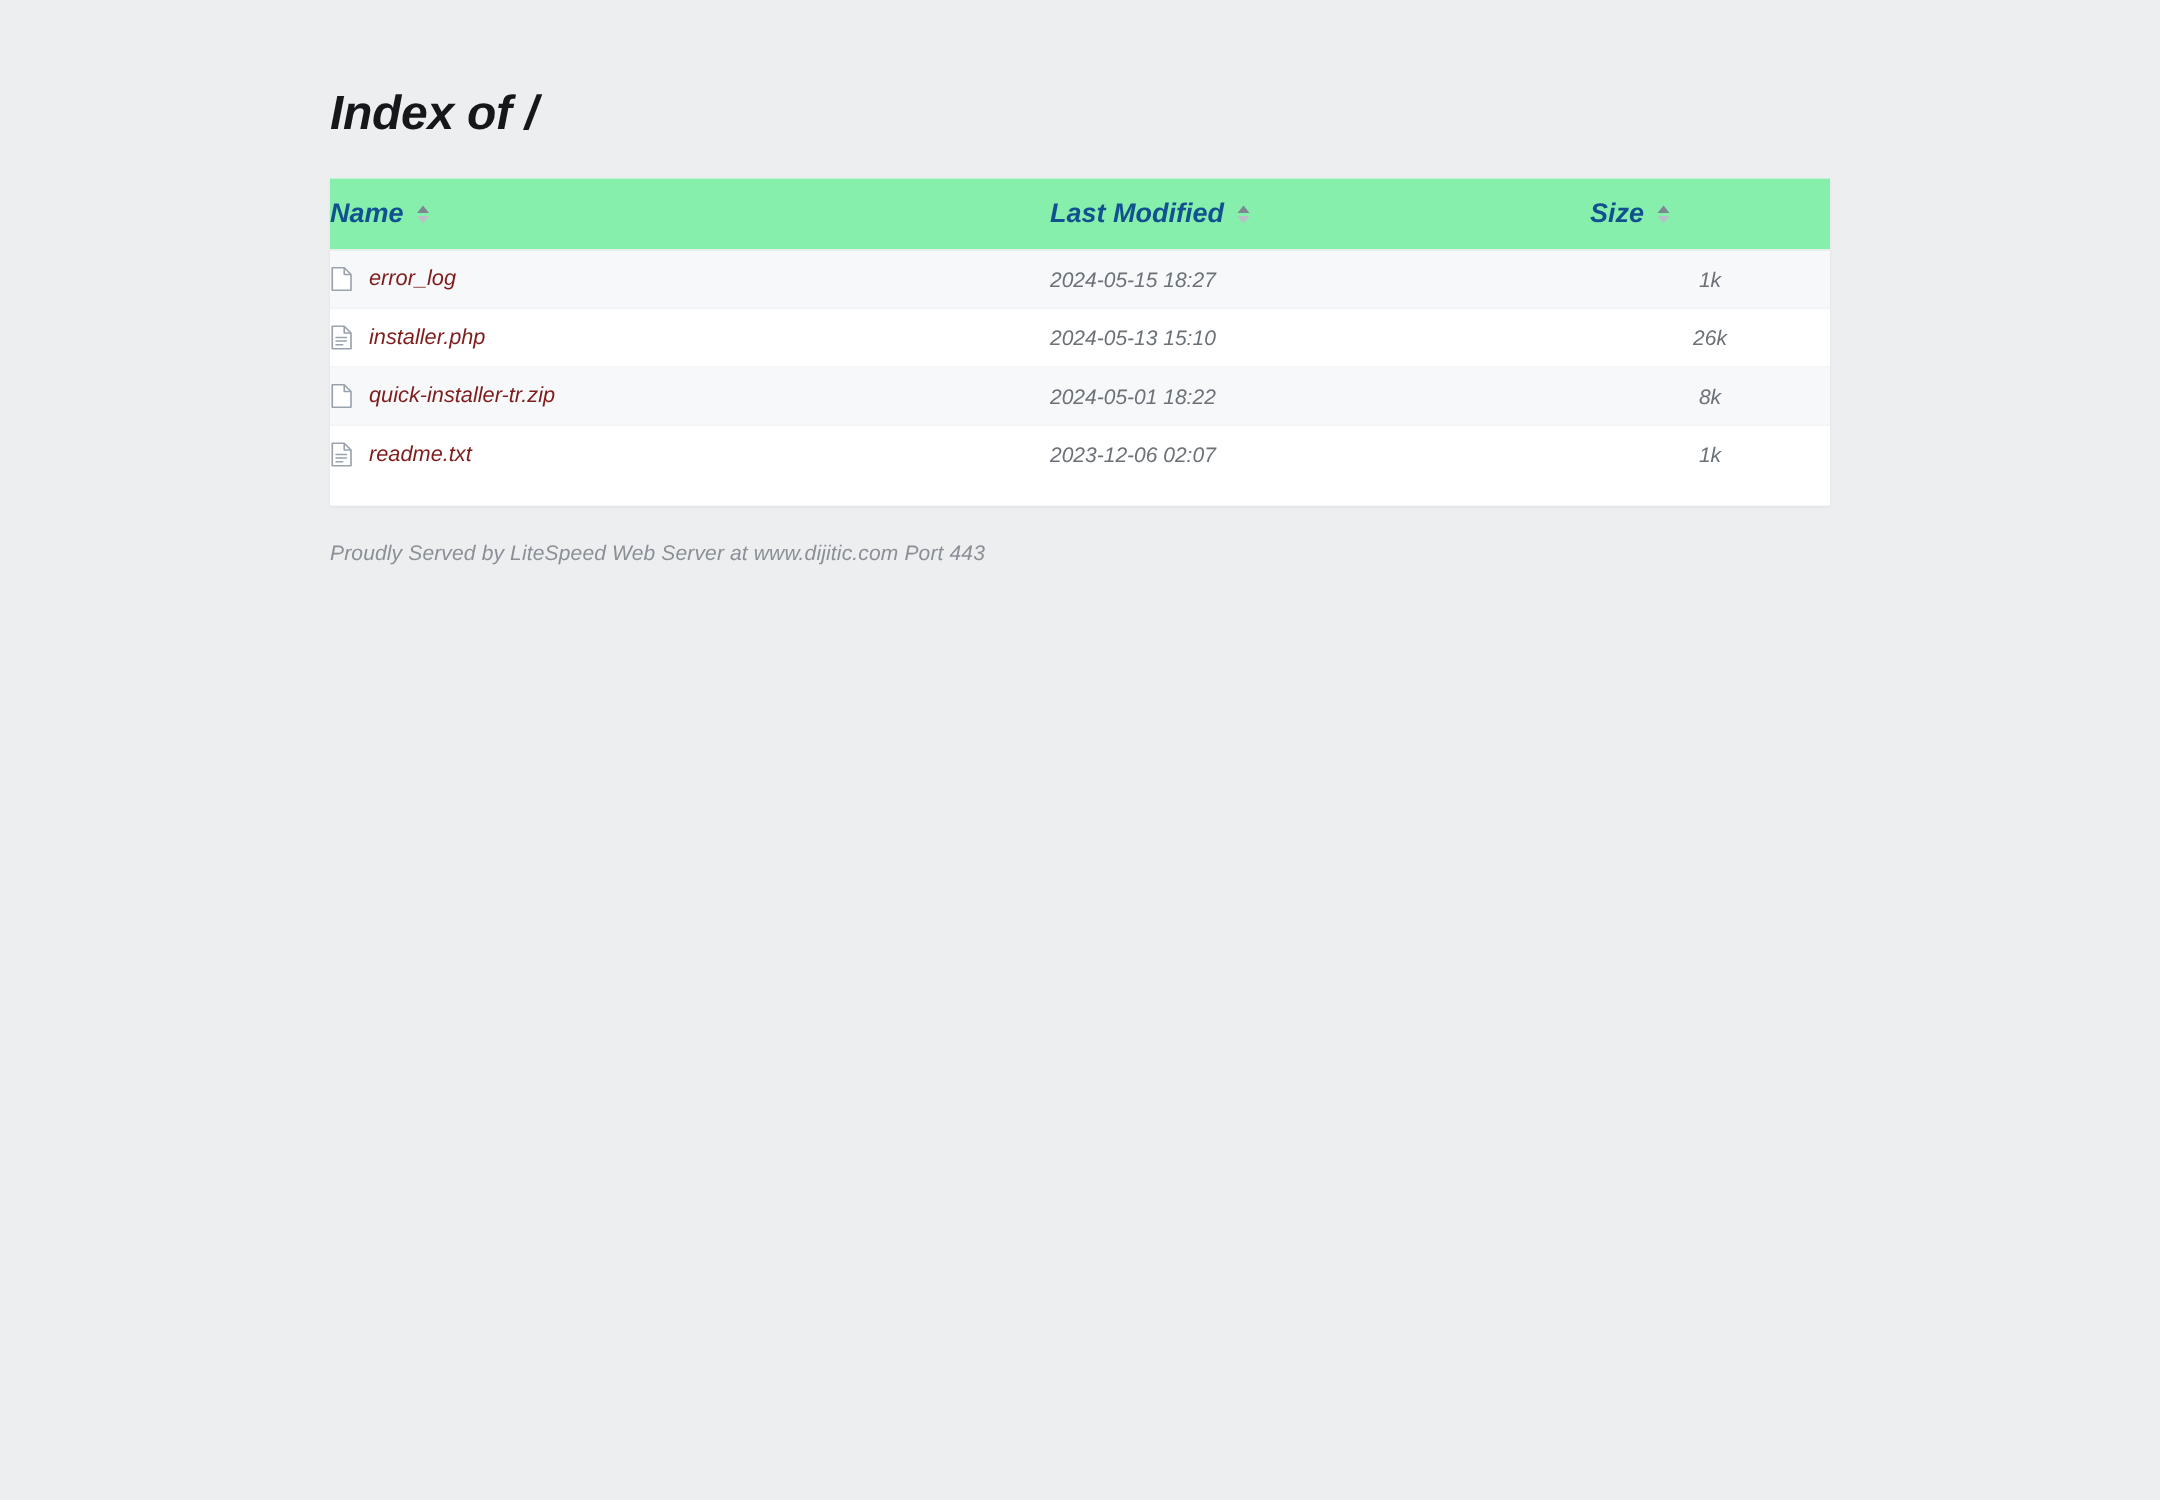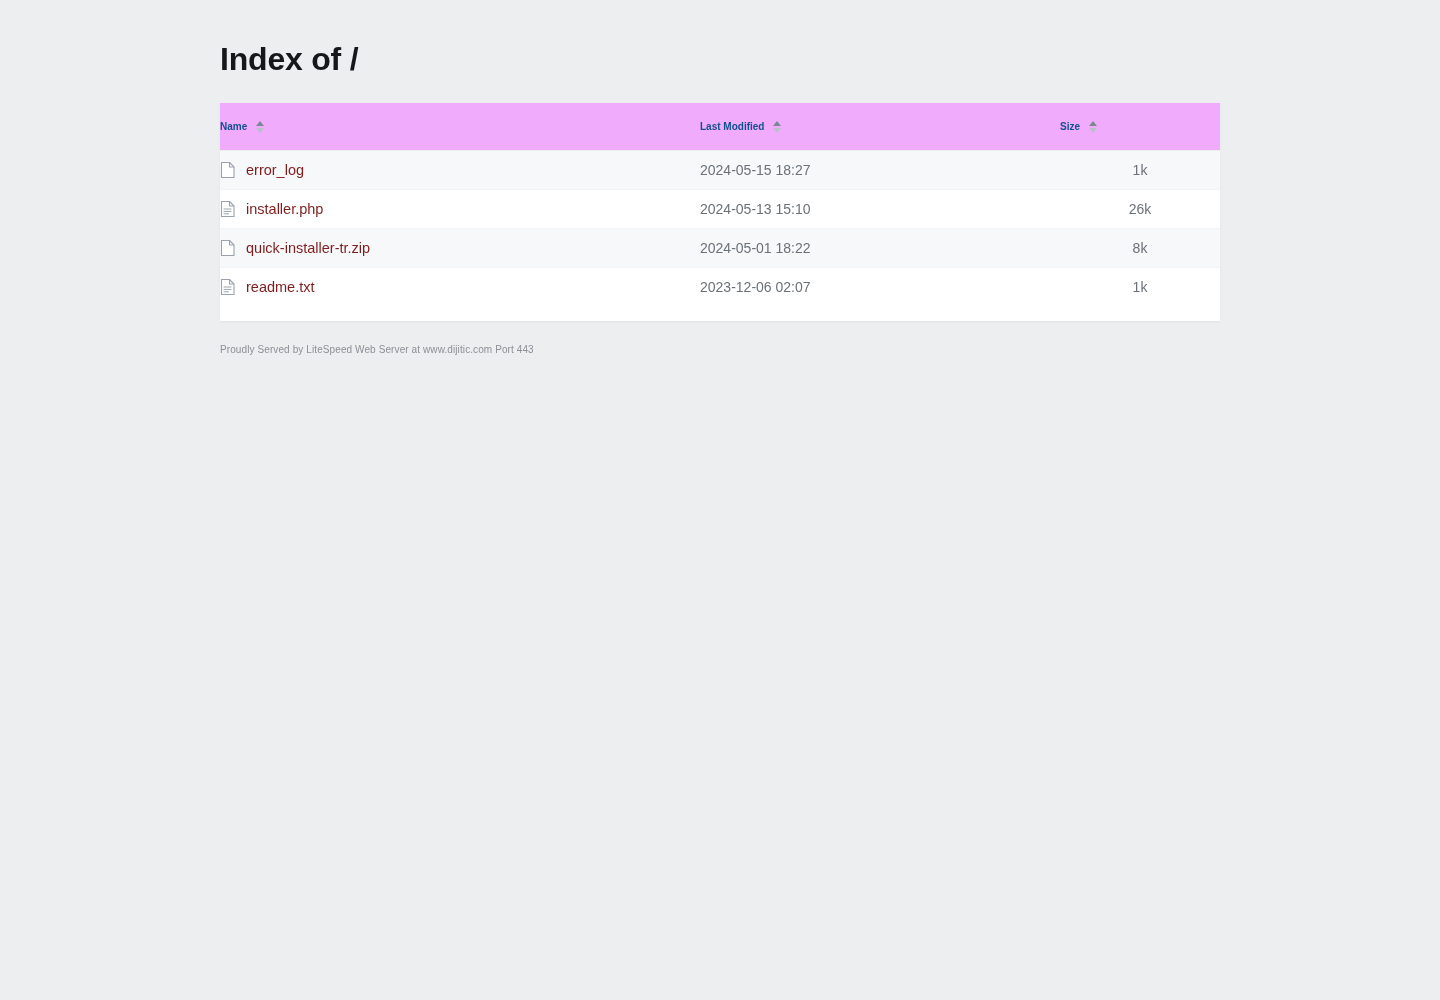--- a/index.html
+++ b/index.html
@@ -17,22 +17,23 @@
   }
   .page {
     position: relative;
     width: 1440px;
     height: 1000px;
     box-sizing: border-box;
   }
   .content {
     position: absolute;
     left: 220px;
-    top: 0;
+    top: 16px;
     width: 1000px;
+    font-style: italic;
   }
   .page-title {
     margin: 0;
     padding-top: 38px;
     font-size: 32px;
     line-height: 42px;
     font-weight: bold;
     color: #15171a;
     letter-spacing: -0.2px;
   }
@@ -42,28 +43,28 @@
     background: #ffffff;
     box-shadow: 0 1px 2px rgba(16,24,40,0.06);
   }
   table.listing {
     width: 100%;
     border-collapse: collapse;
     table-layout: fixed;
   }
   table.listing th {
     text-align: left;
-    font-size: 10px;
+    font-size: 18px;
     font-weight: bold;
     color: #12518f;
     padding: 0;
     height: 47px;
     vertical-align: middle;
     border-bottom: 1px solid #eceef0;
-    background: #f0abfc;
+    background: #86efac;
     white-space: nowrap;
   }
   th.col-name   { width: 480px; padding-left: 29px; }
   th.col-date   { width: 360px; padding-left: 0px; }
   th.col-size   { width: 160px; text-align: right; padding-right: 10px; }
 
   .th-inner {
     display: inline-flex;
     align-items: center;
     gap: 9px;
@@ -116,21 +117,21 @@
   .file-link {
     color: #7f1d1d;
     text-decoration: none;
     font-size: 14.5px;
   }
 
   .card-footer-space { height: 15px; background: #ffffff; }
 
   .served-by {
     margin-top: 23px;
-    font-size: 10px;
+    font-size: 14px;
     color: #8b9096;
     letter-spacing: 0.1px;
   }
 </style>
 </head>
 <body>
 
 <div class="page">
   <div class="content">
 

